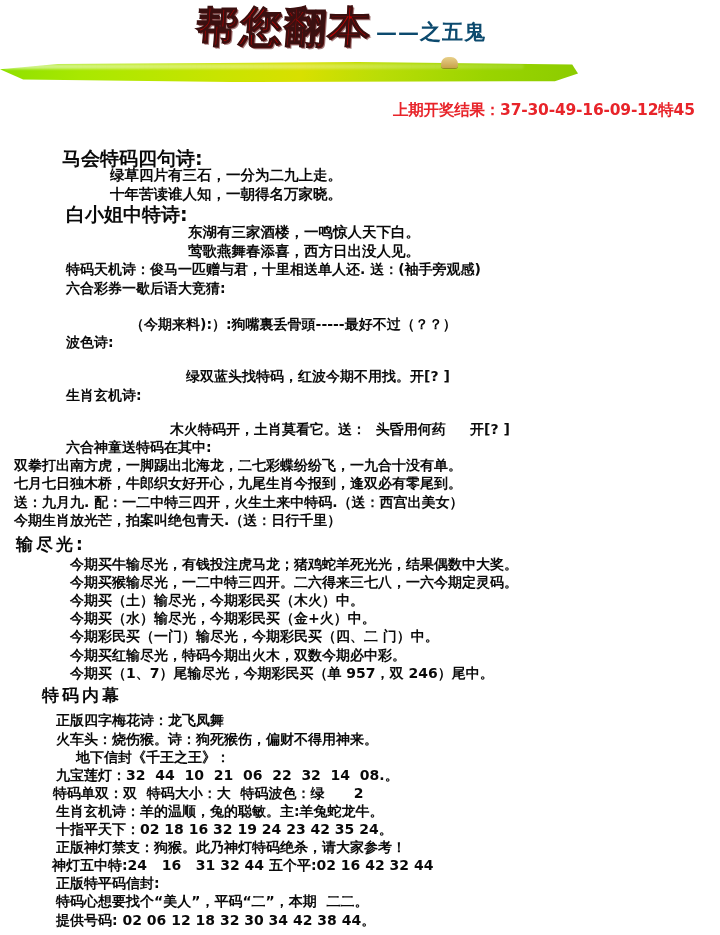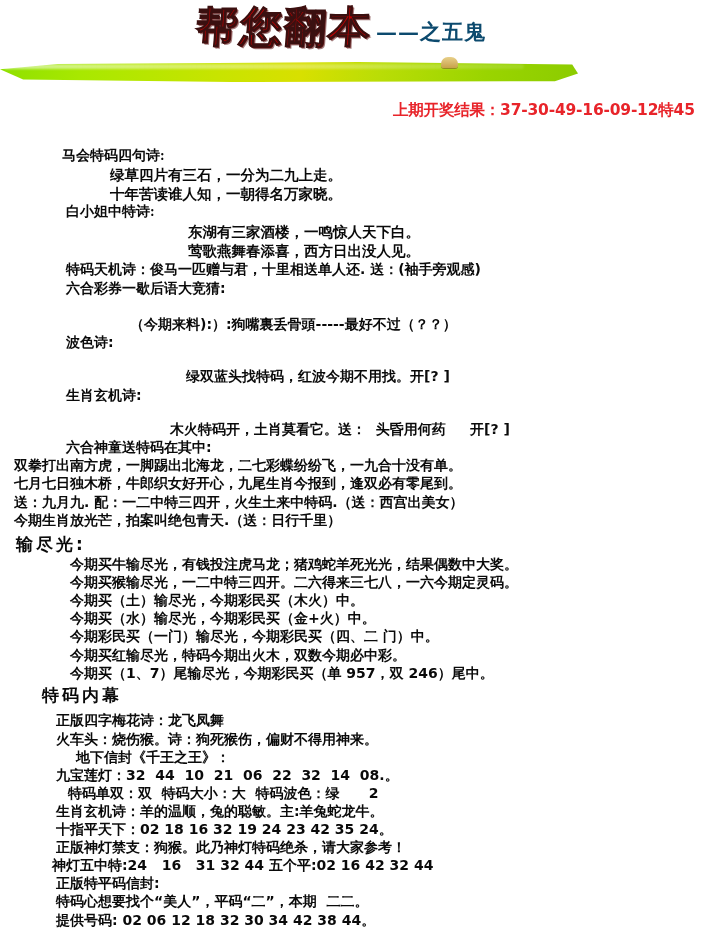--- a/index.html
+++ b/index.html
@@ -126,21 +126,21 @@
     white-space: pre;
     line-height: 1.0;
   }
   .i1  { margin-left: 62px; }
 
   .sec-head {
     font-size: 17px;
     font-weight: bold;
     letter-spacing: 3px;
   }
-  .lbl   { font-size: 14px; font-family: Liberation Serif, serif; }
+  .lbl   { font-size: 19px; }
   .poem  { font-size: 14.5px; }
   .body14{ font-size: 14px; }
 
   .row { position: absolute; white-space: pre; }
 </style>
 </head>
 <body>
 
 <div id="header">
 
@@ -193,21 +193,21 @@
   <div class="row ln body14" style="top: 541.466px; left: 70px;">今期彩民买（一门）输尽光，今期彩民买（四、二 门）中。</div>
   <div class="row ln body14" style="top: 559.569px; left: 70px; text-align: right;">今期买红输尽光，特码今期出火木，双数今期必中彩。</div>
   <div class="row ln body14" style="top: 577.673px; left: 70px;">今期买（1、7）尾输尽光，今期彩民买（单 957，双 246）尾中。</div>
 
   <div class="row ln sec-head" style="top: 599.068px; left: 16px; padding-left: 26px;">特码内幕</div>
 
   <div class="row ln body14" style="top: 625.401px; left: 56px;">正版四字梅花诗：龙飞凤舞</div>
   <div class="row ln body14" style="top: 643.505px; left: 56px;">火车头：烧伤猴。诗：狗死猴伤，偏财不得用神来。</div>
   <div class="row ln body14" style="top: 661.609px; left: 76px;">地下信封《千王之王》：</div>
   <div class="row ln body14" style="top: 679.712px; left: 56px;">九宝莲灯：32  44  10  21  06  22  32  14  08.。</div>
-  <div class="row ln body14" style="top: 697.816px; left: 68px;">特码单双：双  特码大小：大  特码波色：绿      2</div>
+  <div class="row ln body14" style="top: 697.816px; left: 53px;">特码单双：双  特码大小：大  特码波色：绿      2</div>
   <div class="row ln body14" style="top: 715.92px; left: 56px;">生肖玄机诗：羊的温顺，兔的聪敏。主:羊兔蛇龙牛。</div>
   <div class="row ln body14" style="top: 734.023px; left: 56px;">十指平天下：02 18 16 32 19 24 23 42 35 24。</div>
   <div class="row ln body14" style="top: 752.127px; left: 56px;">正版神灯禁支：狗猴。此乃神灯特码绝杀，请大家参考！</div>
   <div class="row ln body14" style="top: 770.231px; left: 52px;">神灯五中特:24   16   31 32 44 五个平:02 16 42 32 44</div>
   <div class="row ln body14" style="top: 788.335px; left: 56px;">正版特平码信封:</div>
   <div class="row ln body14" style="top: 806.438px; left: 56px;">特码心想要找个“美人”，平码“二”，本期  二二。</div>
   <div class="row ln body14" style="top: 824.542px; left: 56px;">提供号码: 02 06 12 18 32 30 34 42 38 44。</div>
 
 </div>
 

